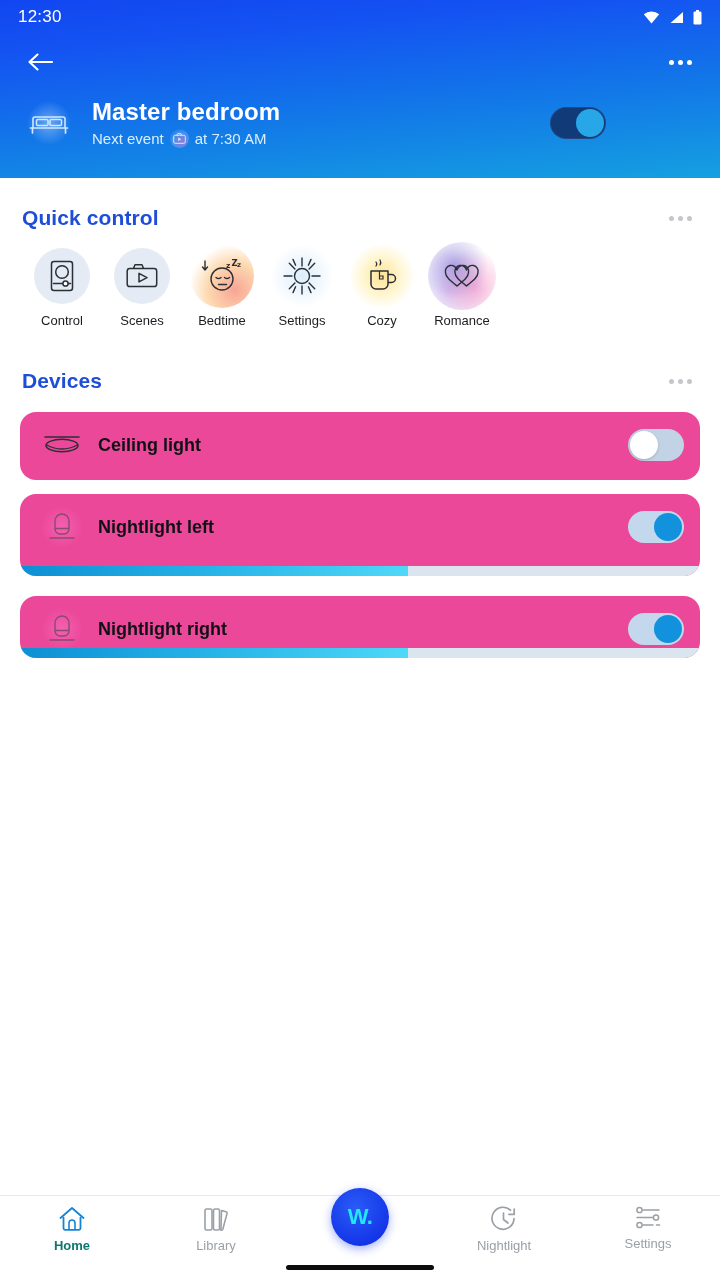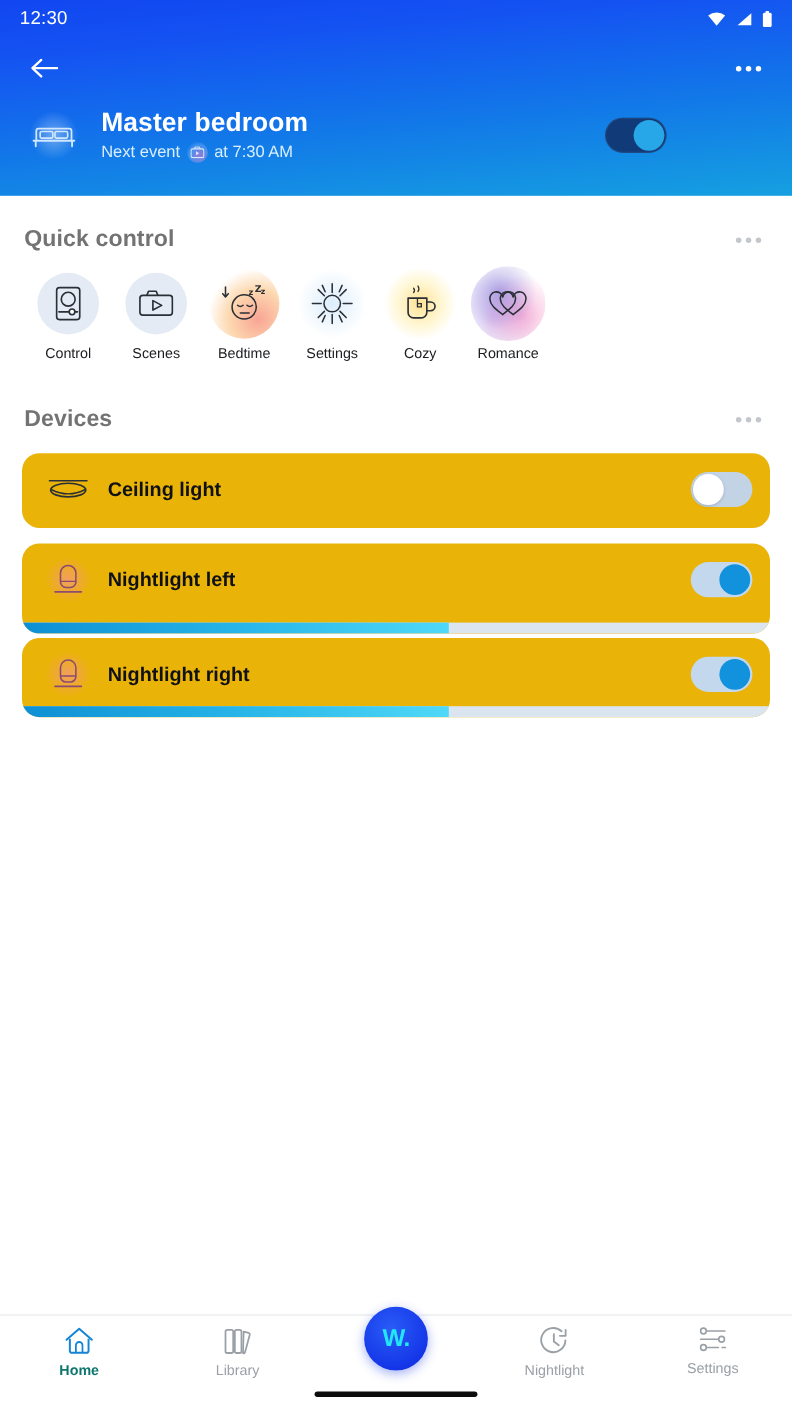--- a/index.html
+++ b/index.html
@@ -72,21 +72,21 @@
   .hdr-toggle .knob {
     position:absolute; right:2px; top:2px; width:28px; height:28px; border-radius:50%;
     background:#27a6e8;
   }
 
   
   .section-head {
     display:flex; align-items:center; justify-content:space-between;
     padding:0 22px;
   }
-  .section-title { font-size:21px; font-weight:bold; color:#737373; letter-spacing:.1px; }
+  .section-title { font-size:21px; font-weight:bold; color:#1d4ed8; letter-spacing:.1px; }
   .dots { display:flex; gap:4px; align-items:center; padding:6px; }
   .dots span { width:5px; height:5px; border-radius:50%; background:#c3c7cc; display:block; }
 
   #quick-head { position:absolute; left:0; top:203px; width:720px; height:30px; }
 
   .quick-row {
     position:absolute; left:0; top:248px; width:720px;
     display:flex; padding-left:22px; gap:0;
   }
   .quick-item {
@@ -117,21 +117,21 @@
   }
   .quick-ic svg { position:relative; z-index:2; }
   .quick-lbl {
     margin-top:9px; font-size:13px; color:#1b1d21; text-align:center; white-space:nowrap;
   }
 
   #devices-head { position:absolute; left:0; top:366px; width:720px; height:30px; }
 
   .device-card {
     position:absolute; left:20px; width:680px;
-    background:#eab308; border-radius:16px; overflow:hidden;
+    background:#ec4899; border-radius:16px; overflow:hidden;
   }
   .dev-main { display:flex; align-items:center; height:66px; padding:0 16px 0 18px; }
   .dev-icon { width:48px; flex:none; display:flex; align-items:center; justify-content:center; position:relative; }
   .dev-icon.glow::before {
     content:""; position:absolute; width:42px; height:42px; border-radius:50%;
     background:radial-gradient(circle,rgba(255,130,210,.42) 0%,rgba(255,255,255,0) 70%);
   }
   .dev-icon svg { position:relative; z-index:2; }
   .dev-name { margin-left:12px; flex:1; font-size:18px; font-weight:bold; color:#0f1115; }
 
@@ -376,21 +376,21 @@
     <div class="dev-name">Nightlight left</div>
     <div class="dev-toggle on">
       <div class="knob"></div>
     </div>
   </div>
   <div class="dev-slider">
     <div class="fill" style="width:57%"></div>
   </div>
 </div>
 
-<div class="device-card" style="top:580px;height:72px">
+<div class="device-card" style="top:596px;height:62px">
   <div class="dev-main">
     <div class="dev-icon glow">
       <svg width="34" height="32" viewBox="0 0 34 32">
         <path d="M10 18 V10 a7 7 0 0 1 14 0 v8 a5 5 0 0 1 -5 5 h-4 a5 5 0 0 1 -5 -5 z" fill="none" stroke="#8a4b6e" stroke-width="1.4"></path>
         <path d="M10 17.5 H24" stroke="#8a4b6e" stroke-width="1.3"></path>
         <path d="M5 27 H29" stroke="#8a4b6e" stroke-width="1.5" stroke-linecap="round"></path>
       </svg>
     </div>
     <div class="dev-name">Nightlight right</div>
     <div class="dev-toggle on">

